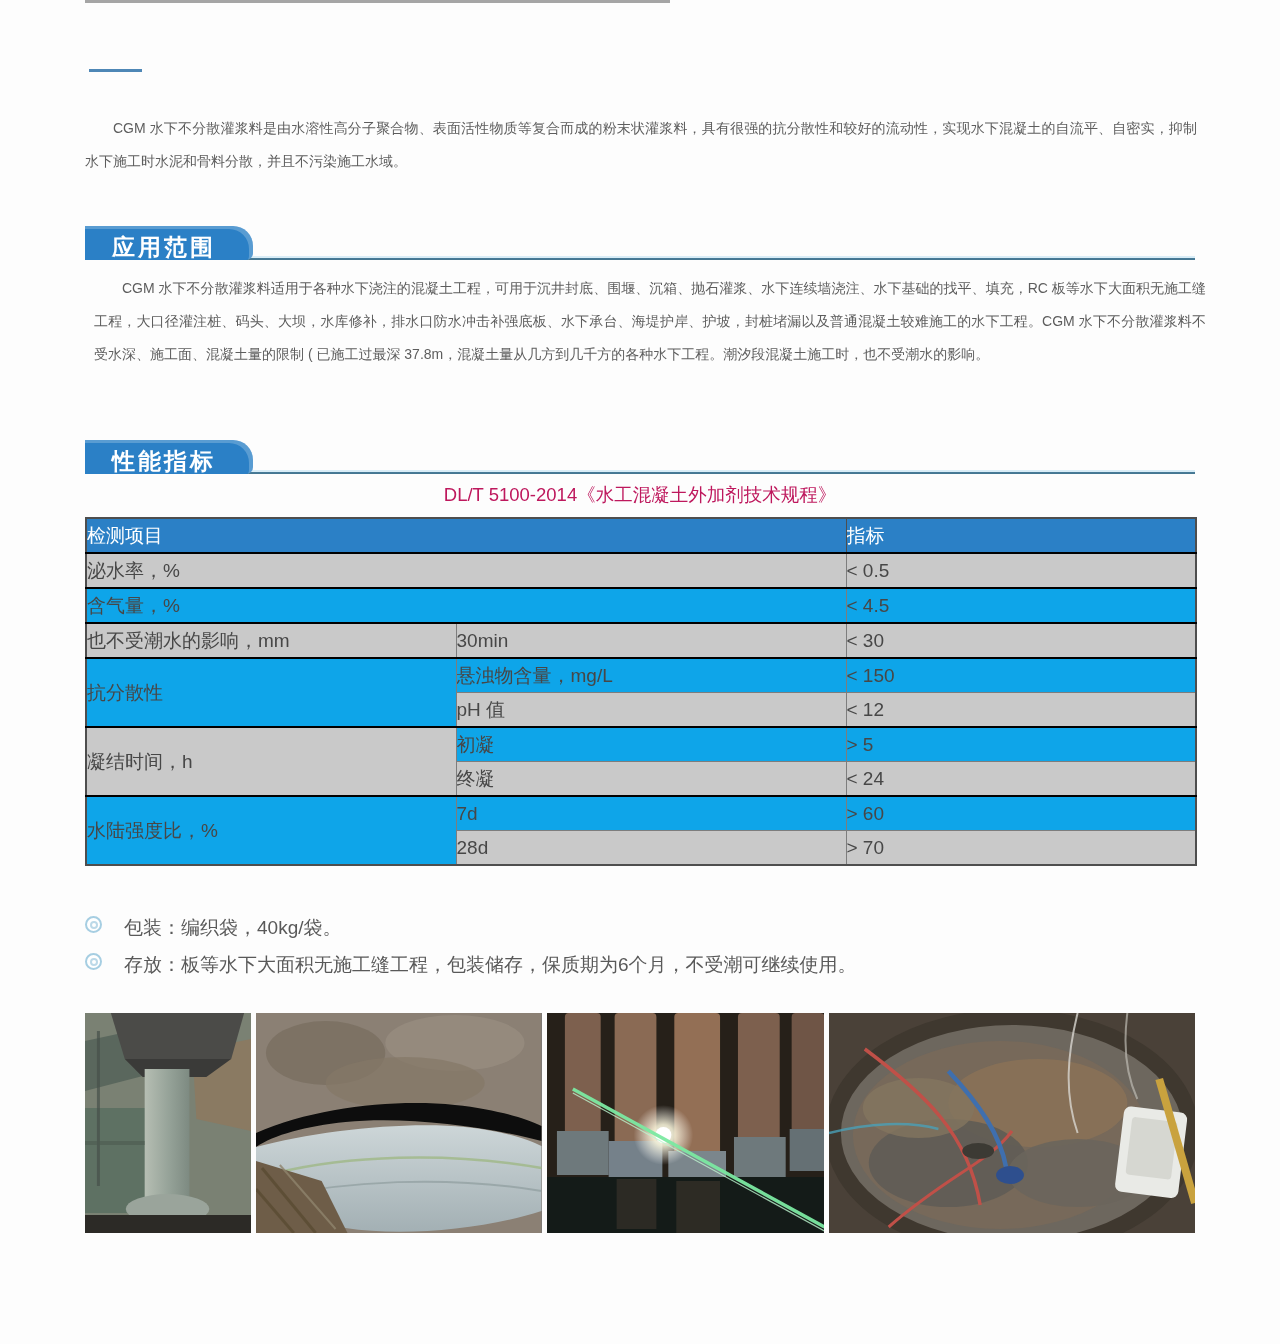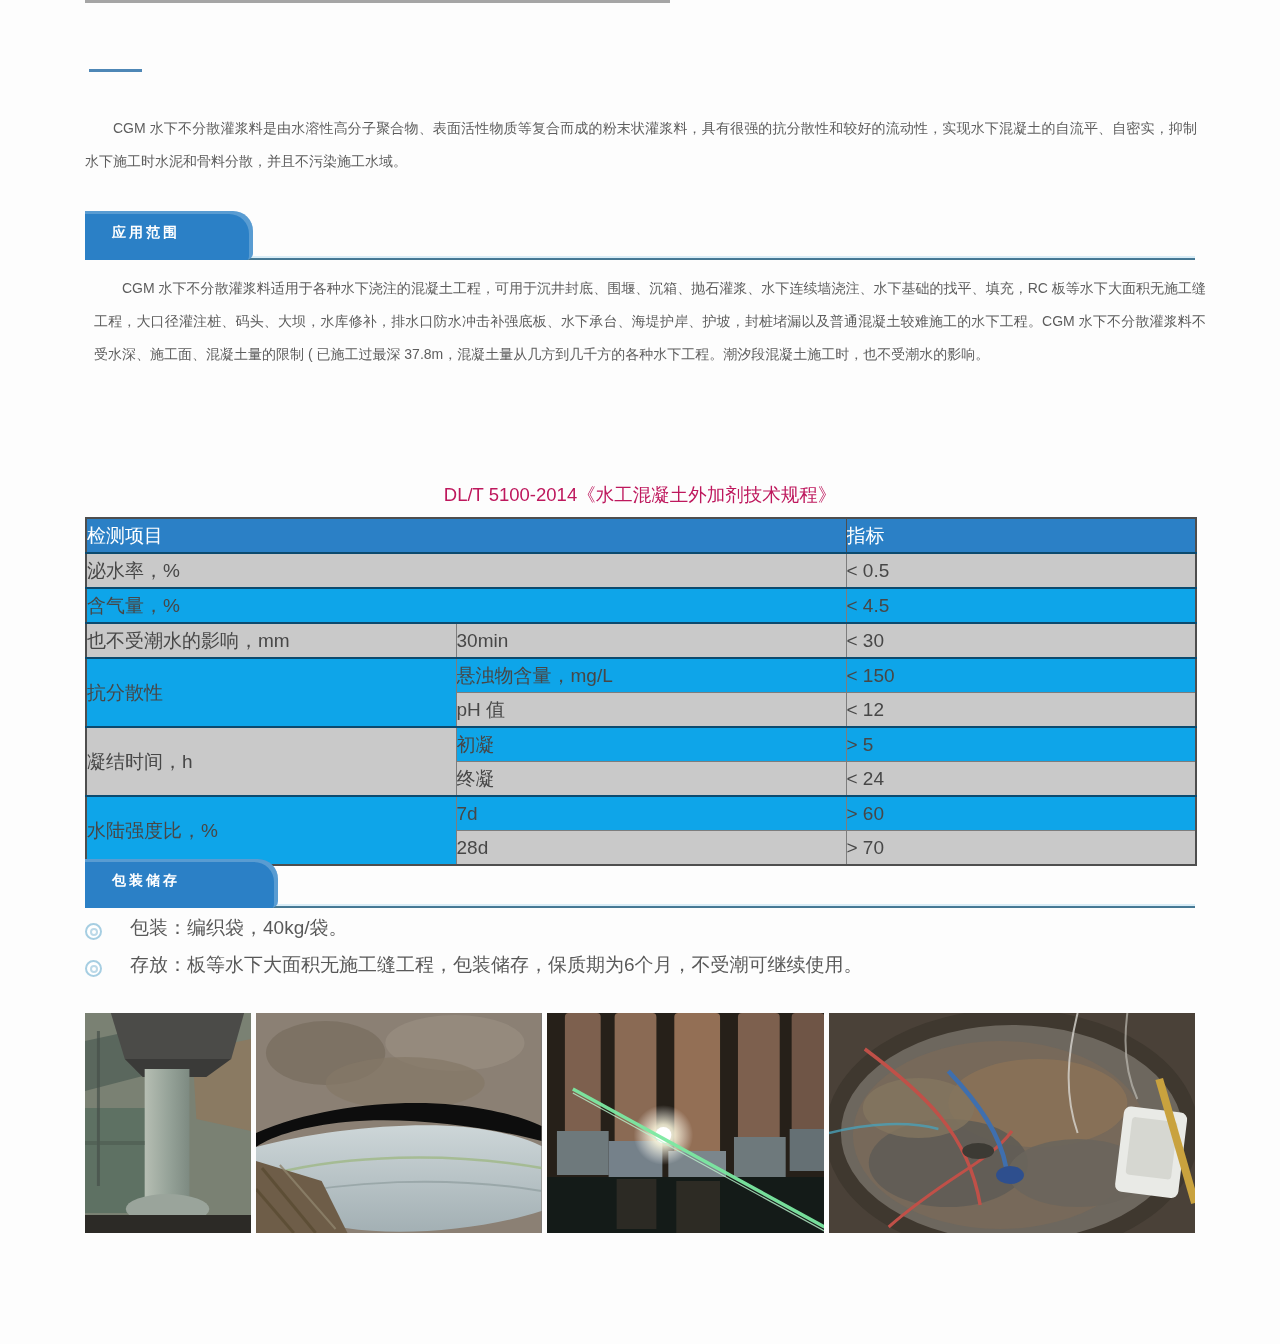--- a/index.html
+++ b/index.html
@@ -12,46 +12,46 @@
   .title-underline{position:absolute;left:89px;top:69px;width:53px;height:3px;background:#4e87b6;}
 
   .body-text{color:#5d5d5d;font-size:14px;line-height:33px;text-align:justify;margin:0;}
   .indent{text-indent:2em;}
   .intro{position:absolute;left:85px;top:112px;width:1112px;}
 
   
   .sec{position:absolute;left:85px;width:1110px;height:42px;}
   .sec .rule{position:absolute;left:0;right:0;bottom:0;height:4px;
     background:linear-gradient(to bottom,#d9edf7 0%,#d9edf7 38%,#4a7e9c 38%,#44758f 100%);}
-  .sec .tab{position:absolute;left:0;bottom:0;height:49px;background:#2b80c6;color:#ffffff;
-    font-size:14px;font-weight:bold;letter-spacing:3px;line-height:42px;text-align:left;
+  .sec .tab{position:absolute;left:0;bottom:0;height:34px;background:#2b80c6;color:#ffffff;
+    font-size:23px;font-weight:bold;letter-spacing:3px;line-height:42px;text-align:left;
     padding:0 8px 0 27px;border-top-right-radius:20px;border-bottom-right-radius:7px;
     box-shadow:inset -4px 3px 0 rgba(255,255,255,.22);}
   .tab-app{width:133px;}
   .tab-perf{width:133px;}
   .tab-pack{width:158px;}
 
   .app-body{position:absolute;left:94px;top:272px;width:1112px;}
 
   .std-caption{position:absolute;left:85px;top:482px;width:1110px;text-align:center;
     color:#be185d;font-size:18.5px;}
 
   
   .spec-table{position:absolute;left:85px;top:517px;width:1110px;border-collapse:collapse;
     table-layout:fixed;font-size:19px;color:#474747;border:2px solid #4e4e4e;}
   .spec-table th,.spec-table td{border:1px solid #7d7d7d;text-align:left;height:33px;
     padding:0;font-weight:normal;overflow:hidden;}
   .spec-table thead th{background:#2b80c6;color:#ffffff;border-color:#4e4e4e;}
-  .spec-table tr.gs td{border-top:2px solid #0c4a6e;}
+  .spec-table tr.gs td{border-top:2px solid #000000;}
   .bg-gray{background:#c9c9c9;}
   .bg-white{background:#0ea5e9;}
 
   
   .bullets{position:absolute;left:85px;top:916px;width:1112px;}
-  .bullet{display:flex;align-items:flex-end;gap:28px;color:#595959;font-size:19px;
+  .bullet{display:flex;align-items:flex-start;gap:22px;color:#595959;font-size:19px;
     line-height:24px;margin:0 0 13px 0;}
   .ring{flex:0 0 auto;width:13px;height:13px;border:2px solid #a6cee2;border-radius:50%;
     position:relative;background:#fff;}
   .ring::after{content:"";position:absolute;left:2.5px;top:2.5px;width:4px;height:4px;
     border:2px solid #bcd9e8;border-radius:50%;}
 
   
   .photos{position:absolute;left:85px;top:1013px;width:1110px;height:220px;display:flex;gap:5px;}
   .photo{height:220px;overflow:hidden;background:#777;}
   .photo svg{display:block;width:100%;height:100%;}
@@ -70,20 +70,24 @@
   <div class="title-underline"></div>
 
   <p class="body-text indent intro">CGM 水下不分散灌浆料是由水溶性高分子聚合物、表面活性物质等复合而成的粉末状灌浆料，具有很强的抗分散性和较好的流动性，实现水下混凝土的自流平、自密实，抑制水下施工时水泥和骨料分散，并且不污染施工水域。</p>
 
   <div class="sec" style="top:218px;">
     <div class="rule"></div>
     <div class="tab tab-app">应用范围</div>
   </div>
   <p class="body-text indent app-body">CGM 水下不分散灌浆料适用于各种水下浇注的混凝土工程，可用于沉井封底、围堰、沉箱、抛石灌浆、水下连续墙浇注、水下基础的找平、填充，RC 板等水下大面积无施工缝工程，大口径灌注桩、码头、大坝，水库修补，排水口防水冲击补强底板、水下承台、海堤护岸、护坡，封桩堵漏以及普通混凝土较难施工的水下工程。CGM 水下不分散灌浆料不受水深、施工面、混凝土量的限制 ( 已施工过最深 37.8m，混凝土量从几方到几千方的各种水下工程。潮汐段混凝土施工时，也不受潮水的影响。</p>
 
+  <div class="sec" style="top:432px;">
+    <div class="rule"></div>
+    <div class="tab tab-perf">性能指标</div>
+  </div>
   <div class="std-caption">DL/T 5100-2014《水工混凝土外加剂技术规程》</div>
 
   <table class="spec-table">
     <colgroup>
         <col style="width:370px">
         <col style="width:390px">
         <col style="width:350px">
       </colgroup>
     <thead>
       <tr>
@@ -128,24 +132,20 @@
         <td class="bg-white">7d</td>
         <td class="bg-white">&gt; 60</td>
       </tr>
       <tr>
         <td class="bg-gray">28d</td>
         <td class="bg-gray">&gt; 70</td>
       </tr>
     </tbody>
   </table>
 
-  <div class="sec" style="top:866px;">
-    <div class="rule"></div>
-    <div class="tab tab-pack">包装储存</div>
-  </div>
 
   <div class="bullets">
     <div class="bullet">
       <span class="ring"></span>
       <span>包装：编织袋，40kg/袋。</span>
     </div>
     <div class="bullet">
       <span class="ring"></span>
       <span>存放：板等水下大面积无施工缝工程，包装储存，保质期为6个月，不受潮可继续使用。</span>
     </div>

